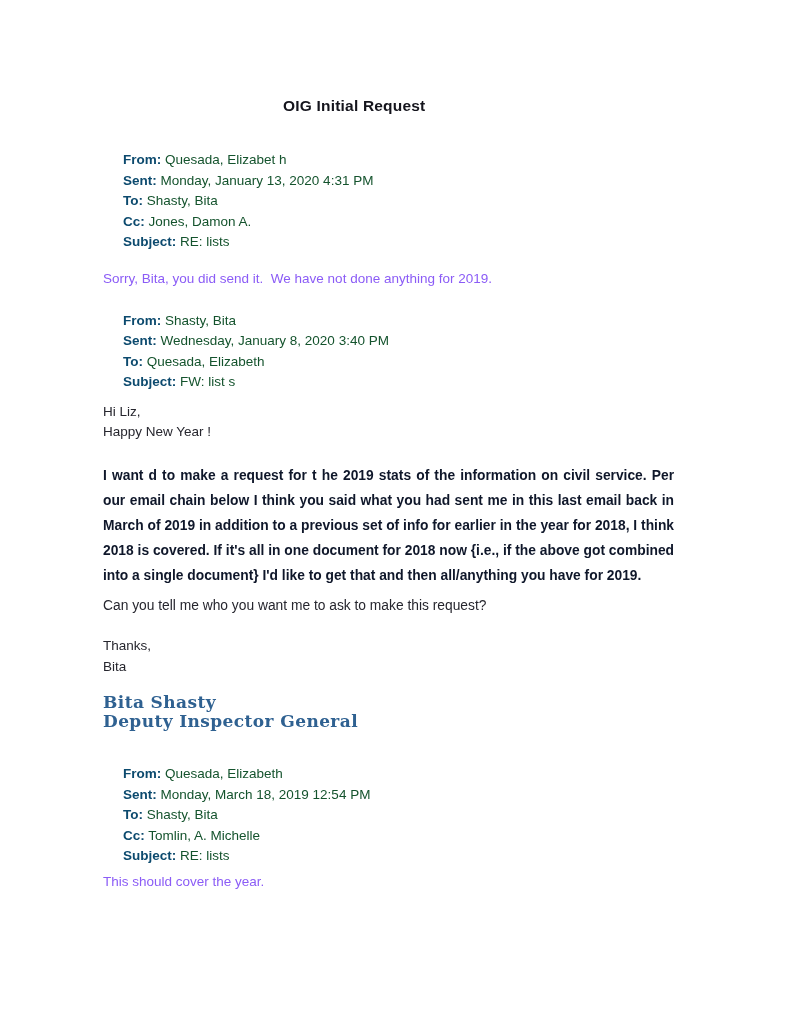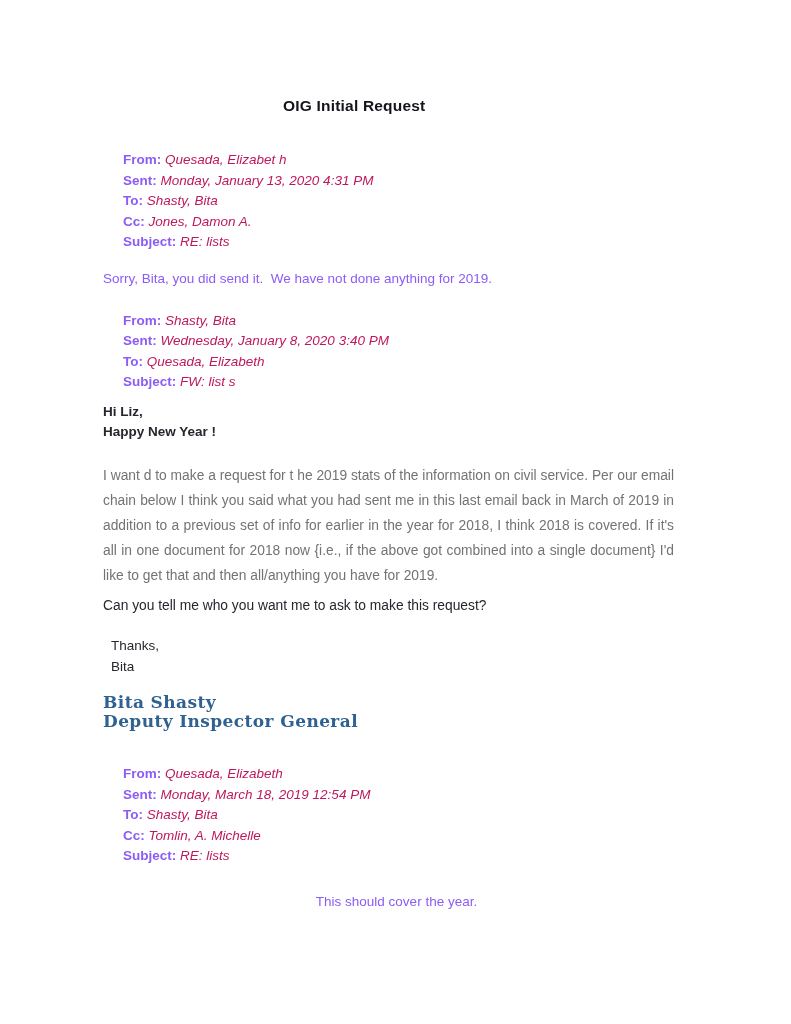--- a/index.html
+++ b/index.html
@@ -30,56 +30,55 @@
     color: #14141c;
   }
   .hdr-block { margin: 0; }
   .hdr-block.first  { margin-top: 36px; }
   .hdr-block.second { margin-top: 24px; }
   .hdr-block.third  { margin-top: 33px; }
   .hdr-line {
     font-size: 13.5px;
     line-height: 20.5px;
   }
-  .hdr-label { font-weight: bold; color: #8b5cf6; padding-left: 20px; }
-  .hdr-value { color: #be185d; font-style: italic; }
+  .hdr-label { font-weight: bold; color: #0c4a6e; padding-left: 20px; }
+  .hdr-value { color: #14532d; }
   .blue-line {
     color: #8b5cf6;
     font-size: 13.5px;
     line-height: 17px;
     white-space: pre-wrap;
   }
   .blue-line.reply-1 { margin-top: 17px; }
-  .blue-line.reply-2 { margin-top: 26px; text-align: center; }
+  .blue-line.reply-2 { margin-top: 6px; }
   .greeting {
     margin-top: 9px;
     font-size: 13.5px;
     line-height: 20.5px;
     color: #26262e;
-    font-weight: bold;
   }
   .body-para {
     margin: 20px 16px 0 0;
     font-size: 13.8px;
     line-height: 25px;
     text-align: justify;
-    color: #737373;
+    color: #0f172a;
+    font-weight: bold;
   }
   .question-line {
     margin-top: 8px;
     font-size: 13.8px;
     line-height: 20.5px;
     color: #26262e;
   }
   .closing {
     margin-top: 20px;
     font-size: 13.5px;
     line-height: 20.5px;
     color: #26262e;
-    margin-left: 8px;
   }
   .signature { margin-top: 16px; }
   .sig-name, .sig-title {
     font-family: "DejaVu Serif", serif;
     font-weight: bold;
     font-size: 17px;
     line-height: 19px;
     letter-spacing: 0.4px;
     color: #2f6191;
   }

